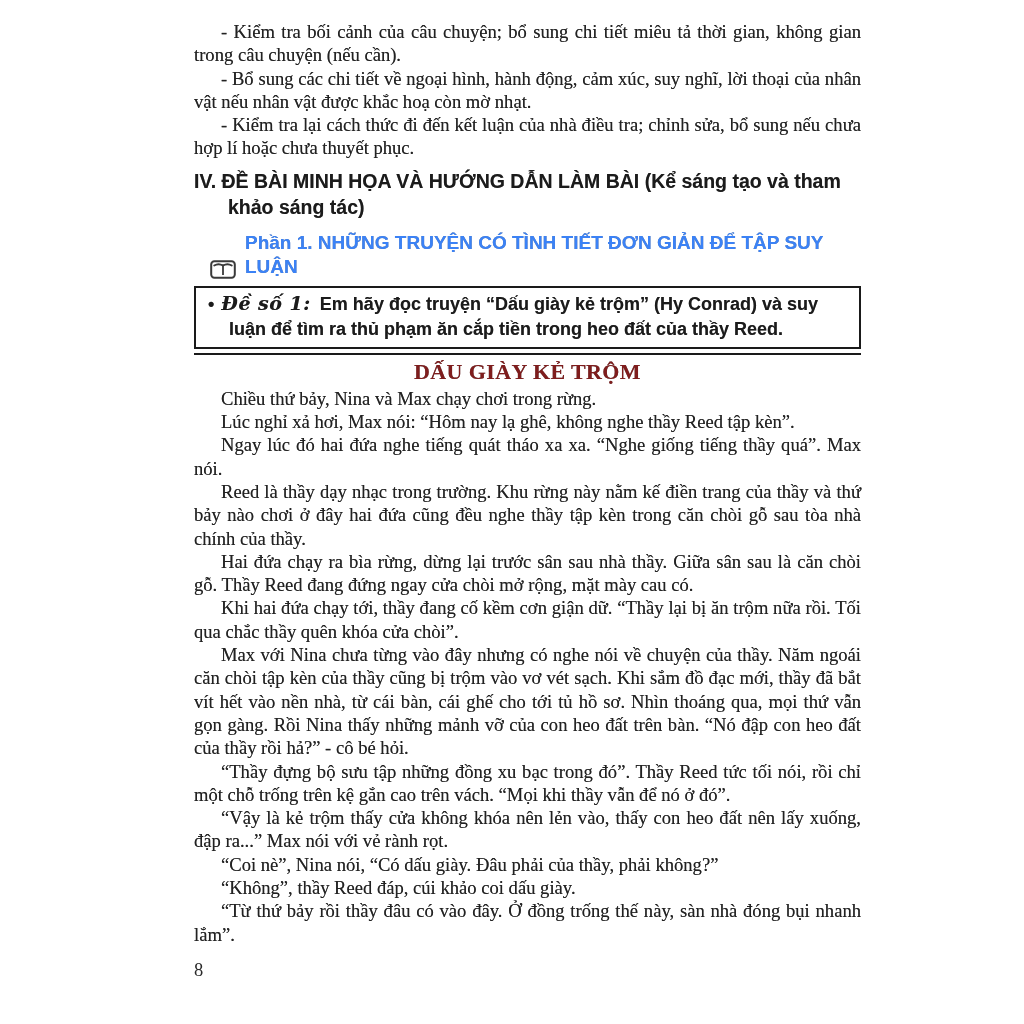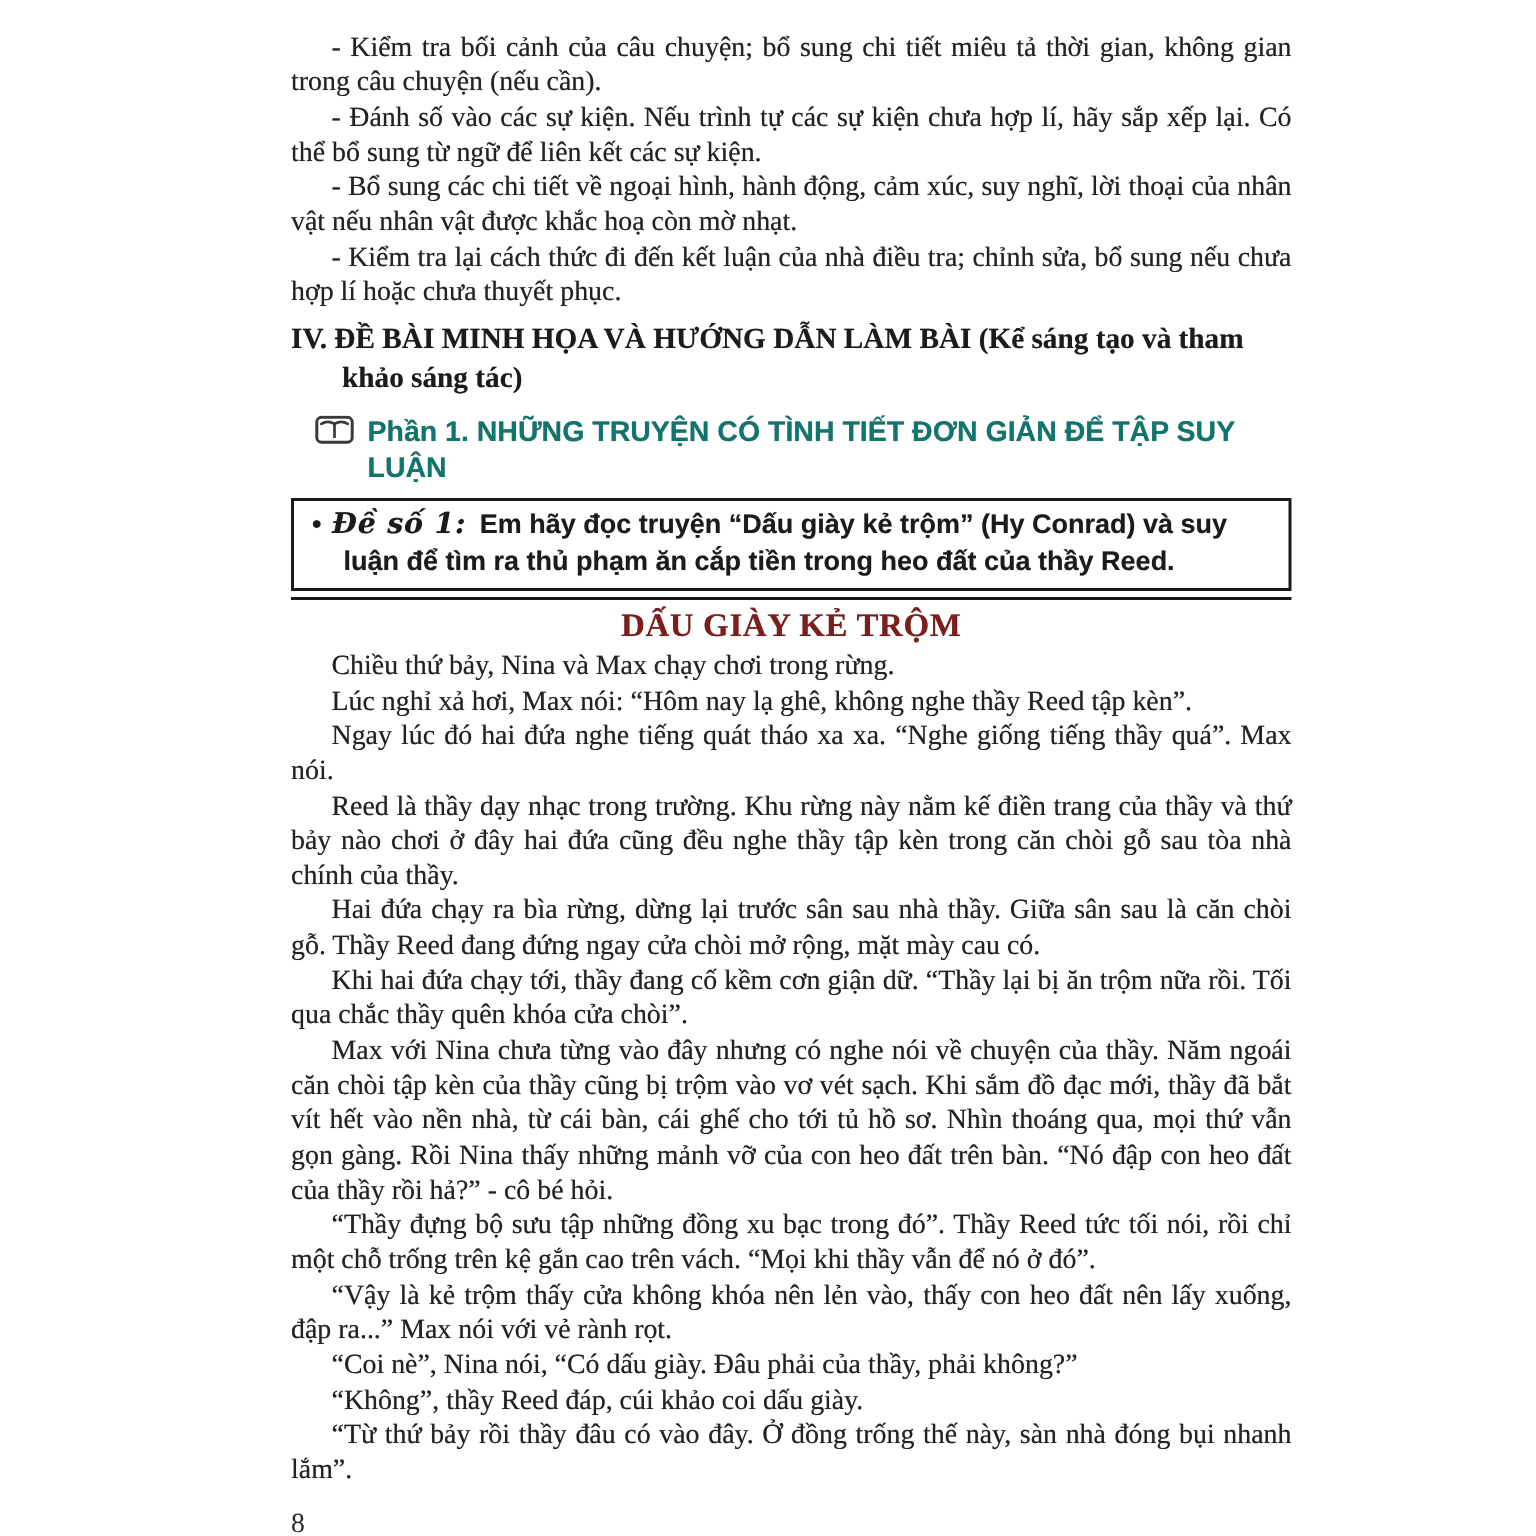--- a/index.html
+++ b/index.html
@@ -32,39 +32,39 @@
     font-family: "Liberation Serif", "DejaVu Serif", serif;
     font-size: 18.6px;
     line-height: 23.3px;
     text-align: justify;
     text-indent: 27px;
     color: #222;
     text-shadow: 0 0 0.5px rgba(20,20,20,0.55);
   }
   .sec-heading {
     margin: 8px 0 0 0;
-    font-family: Liberation Serif, serif;
+    font-family: Liberation Sans, sans-serif;
     font-weight: bold;
     font-size: 19.5px;
     line-height: 26px;
     color: #1b1b1b;
     padding-left: 34px;
     text-indent: -34px;
     text-shadow: 0 0 0.5px rgba(20,20,20,0.5);
   }
   .part-heading-row {
     margin: 11px 0 0 16px;
     display: flex;
-    align-items: flex-start;
+    align-items: flex-end;
     gap: 9px;
     font-family: "Liberation Sans", "DejaVu Sans", sans-serif;
     font-weight: bold;
     font-size: 19px;
     line-height: 24px;
-    color: #0f766e;
+    color: #3b82f6;
     text-shadow: 0 0 0.5px rgba(20,20,20,0.5);
   }
   .book-icon { display: inline-flex; flex: 0 0 auto; }
   .exercise-box {
     margin-top: 7px;
     border: 2px solid #1a1a1a;
     padding: 3px 28px 5px 12px;
     font-family: "Liberation Sans", "DejaVu Sans", sans-serif;
     font-weight: bold;
     font-size: 18px;
@@ -110,21 +110,20 @@
   }
 </style>
 </head>
 <body>
 
 <div class="page">
   <div class="content">
 
     <div class="intro">
         <p class="body-para">- Kiểm tra bối cảnh của câu chuyện; bổ sung chi tiết miêu tả thời gian, không gian trong câu chuyện (nếu cần).</p>
-        <p class="body-para">- Đánh số vào các sự kiện. Nếu trình tự các sự kiện chưa hợp lí, hãy sắp xếp lại. Có thể bổ sung từ ngữ để liên kết các sự kiện.</p>
         <p class="body-para">- Bổ sung các chi tiết về ngoại hình, hành động, cảm xúc, suy nghĩ, lời thoại của nhân vật nếu nhân vật được khắc hoạ còn mờ nhạt.</p>
         <p class="body-para">- Kiểm tra lại cách thức đi đến kết luận của nhà điều tra; chỉnh sửa, bổ sung nếu chưa hợp lí hoặc chưa thuyết phục.</p>
       </div>
 
     <h3 class="sec-heading">IV. ĐỀ BÀI MINH HỌA VÀ HƯỚNG DẪN LÀM BÀI (Kể sáng tạo và tham khảo sáng tác)</h3>
 
     <div class="part-heading-row">
       <span class="book-icon">
         <svg width="26" height="19" viewBox="0 0 26 19" aria-hidden="true">
           <rect x="1.2" y="1.2" width="23.6" height="16.6" rx="3.2" fill="none" stroke="#3a3a3a" stroke-width="2"></rect>

